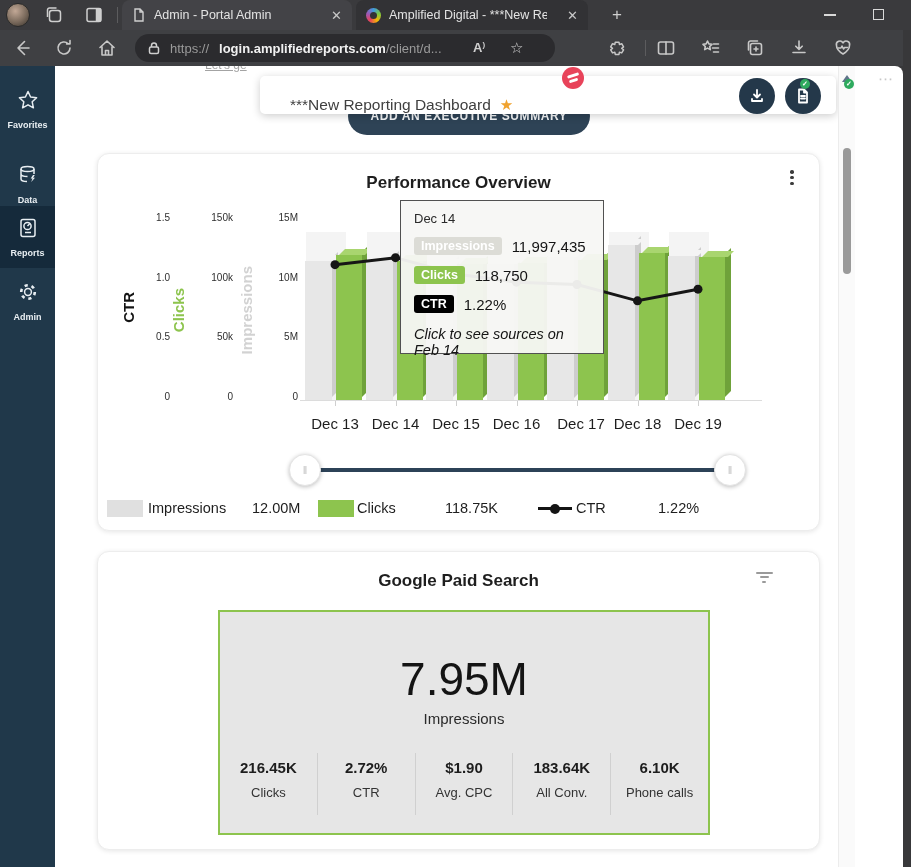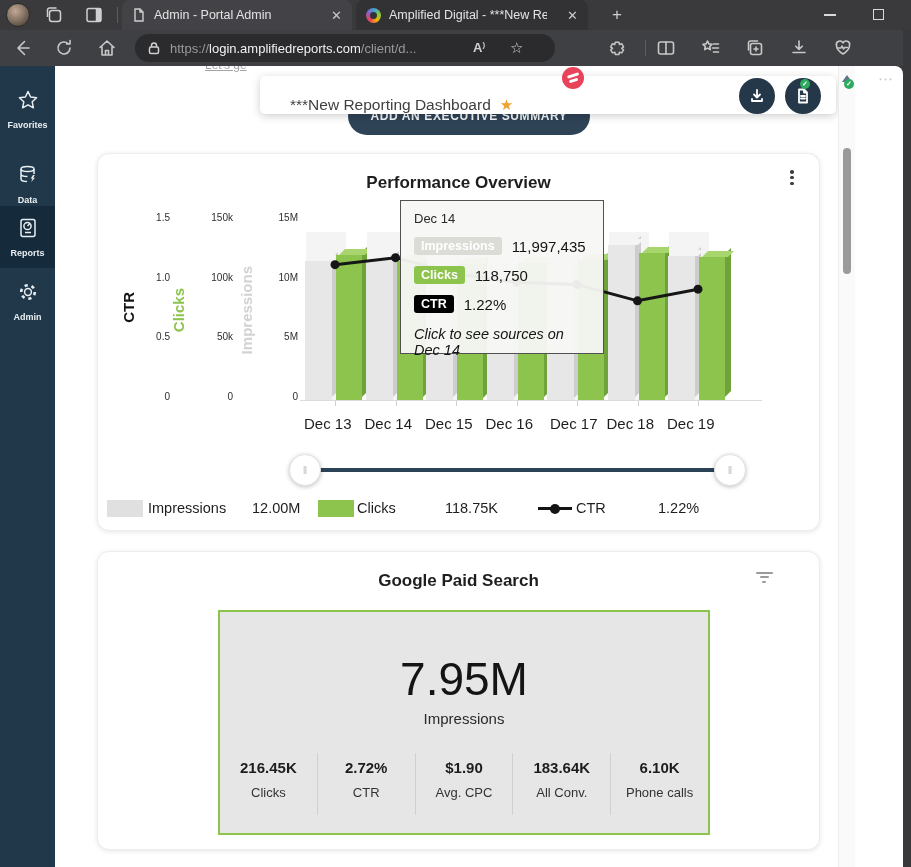--- a/index.html
+++ b/index.html
@@ -31,21 +31,21 @@
 
   .chrome-toolbar { position:absolute; left:0; top:30px; width:911px; height:36px; background:#3f4043; z-index:50; }
   .tb-icon { position:absolute; top:8px; width:20px; height:20px; }
   .tb-icon svg { width:20px; height:20px; stroke:#c8c8c8; fill:none; stroke-width:1.6; stroke-linecap:round; stroke-linejoin:round; }
   .addr-pill { position:absolute; left:135px; top:4px; width:420px; height:28px; border-radius:14px; background:#2b2b2e;
                display:flex; align-items:center; }
   .lock-icon { margin-left:12px; width:14px; height:14px; }
   .lock-icon svg { width:14px; height:14px; stroke:#d0d0d0; fill:none; stroke-width:1.5; }
   .url { margin-left:9px; font-size:13px; white-space:nowrap; overflow:hidden; max-width:280px; }
   .url .dim { color:#9a9a9a; }
-  .url .strong { color:#f1f1f1; font-weight:normal; }
+  .url .strong { color:#f1f1f1; font-weight:bold;margin-left:10px; }
   .read-aloud { position:absolute; left:338px; top:6px; color:#d0d0d0; font-size:13px; font-weight:bold; }
   .read-aloud sup { font-size:8px; }
   .pill-star { position:absolute; left:375px; top:5px; color:#d0d0d0; font-size:15px; }
   .ext-red { position:absolute; left:562px; top:37px; width:22px; height:22px; border-radius:50%; background:#e8435a; z-index:51; }
   .ext-red i { position:absolute; left:5px; width:12px; height:2.6px; background:#fff; border-radius:2px; transform:rotate(-18deg); }
   .ext-red i:nth-child(1){ top:7px; } .ext-red i:nth-child(2){ top:12px; width:9px; left:7px; }
   .tb-divider { position:absolute; left:645px; top:10px; width:1px; height:16px; background:#5c5c5e; }
   .green-dot { position:absolute; width:10px; height:10px; border-radius:50%; background:#2eaa5e; color:#fff; font-size:7px;
                line-height:10px; text-align:center; font-weight:bold; z-index:52; }
   .more-dots { position:absolute; left:878px; top:40px; color:#c8c8c8; font-size:15px; letter-spacing:1px; z-index:51; }
@@ -103,21 +103,21 @@
   .baseline { position:absolute; left:300px; top:400px; width:462px; height:1px; background:#dcdcdc; z-index:5; }
 
   
   #chart-layer { position:absolute; left:0; top:0; z-index:6; }
   .ghost-col { position:absolute; top:232px; width:40px; height:168px; background:#f4f4f4; }
   .bar3d { position:absolute; }
   .bar3d .b-side { position:absolute; right:-6px; top:-3px; width:6px; height:100%; transform:skewY(-45deg); transform-origin:left top; }
   .bar3d .b-top { position:absolute; left:3px; top:-6px; width:100%; height:6px; transform:skewX(-45deg); transform-origin:left bottom; }
   .bar-gray { background:#e7e7e7; } .bar-gray .b-side { background:#cdcdcd; } .bar-gray .b-top { background:#f4f4f4; }
   .bar-green { background:#8dc44e; } .bar-green .b-side { background:#6fa23a; } .bar-green .b-top { background:#a9d56f; }
-  .xlabel { position:absolute; top:415px; width:62px; font-size:15px; color:#1e1e1e; }
+  .xlabel { position:absolute; top:415px; width:62px; text-align:center; font-size:15px; color:#1e1e1e; }
   .xtick { position:absolute; top:401px; width:1px; height:5px; background:#cfcfcf; }
   #ctr-svg { position:absolute; left:295px; top:210px; z-index:7; }
 
   
   .tooltip { position:absolute; left:400px; top:200px; width:204px; height:154px; background:rgba(247,247,244,0.95);
              border:1px solid #515151; z-index:8; padding:10px 13px; }
   .tt-date { font-size:13px; color:#2a2a2a; }
   .tt-row { margin-top:11px; display:flex; align-items:center; }
   .chip { color:#fff; font-size:12.5px; font-weight:bold; padding:2px 7px; border-radius:3px; }
   .chip-imp { background:#dcdcd6; } .chip-clk { background:#8dc44e; } .chip-ctr { background:#000; }
@@ -286,21 +286,21 @@
       <span class="tt-val">11,997,435</span>
     </div>
     <div class="tt-row">
       <span class="chip chip-clk">Clicks</span>
       <span class="tt-val">118,750</span>
     </div>
     <div class="tt-row">
       <span class="chip chip-ctr">CTR</span>
       <span class="tt-val">1.22%</span>
     </div>
-    <div class="tt-note">Click to see sources on Dec 14</div>
+    <div class="tt-note">Click to see sources on Feb 14</div>
   </div>
 
   <div class="rs-track"></div>
   <div class="rs-handle rs-left">‖</div>
   <div class="rs-handle rs-right">‖</div>
 
   <div class="swatch sw-gray"></div>
   <span class="legend-item lg-imp-label">Impressions</span>
   <span class="legend-item lg-imp-val">12.00M</span>
   <div class="swatch sw-green"></div>

